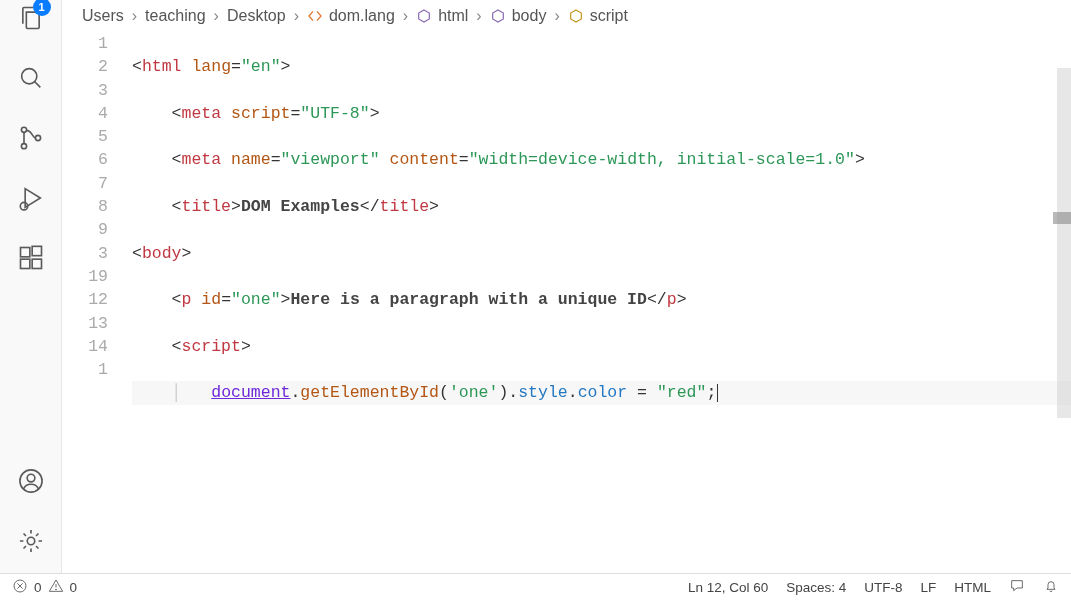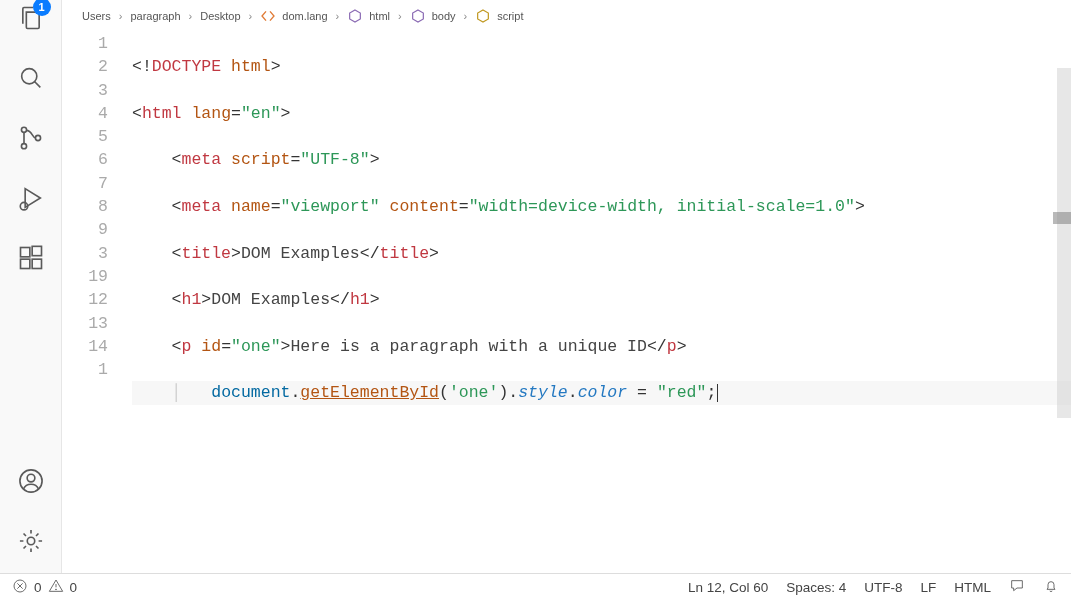--- a/index.html
+++ b/index.html
@@ -5,44 +5,44 @@
   * { box-sizing: border-box; margin: 0; padding: 0; }
   html, body { width: 1071px; height: 601px; font-family: -apple-system, "Segoe UI", sans-serif; overflow: hidden; background: #fff; }
   .root { display: flex; flex-direction: column; width: 100%; height: 100%; }
   .main-area { display: flex; flex: 1; overflow: hidden; }
   .activity-bar { width: 62px; background: #f9f9f9; border-right: 1px solid #e6e6e6; display: flex; flex-direction: column; align-items: center; padding-top: 12px; gap: 28px; position: relative; }
   .activity-bar .spacer { flex: 1; }
   .activity-bar svg { width: 28px; height: 28px; stroke: #5a5a5a; fill: none; stroke-width: 1.4; }
   .activity-bar .icon-btn { position: relative; cursor: pointer; }
   .badge-dot { position: absolute; top: -6px; right: -6px; background: #0a7cff; color: #fff; font-size: 11px; width: 18px; height: 18px; border-radius: 9px; display: flex; align-items: center; justify-content: center; font-weight: 600; }
   .editor-pane { flex: 1; display: flex; flex-direction: column; position: relative; }
-  .breadcrumbs { height: 32px; display: flex; align-items: center; padding: 0 20px; font-size: 11px; color: #555; gap: 8px; }
+  .breadcrumbs { height: 32px; display: flex; align-items: center; padding: 0 20px; font-size: 16px; color: #555; gap: 8px; }
   .breadcrumbs .sep { color: #888; }
   .breadcrumbs .crumb { display: inline-flex; align-items: center; gap: 6px; }
   .code-icon { display:inline-block; width:16px; height:16px; }
   .orange-file svg { stroke: #e07a35; }
   .cube-purple svg { stroke: #8a6ab3; }
   .cube-yellow svg { stroke: #c09820; }
   .editor-body { flex: 1; display: flex; font-family: "SF Mono", Consolas, "Courier New", monospace; font-size: 16.5px; line-height: 23.3px; position: relative; color:#333; }
   .gutter { width: 70px; text-align: right; color: #aaa; padding-right: 24px; user-select: none; }
   .code { flex: 1; white-space: pre; position: relative; }
   .line { height: 23.3px; }
   .line.hl { background: #f7f7f7; }
   .minimap-thumb { position:absolute; right:0; top:36px; width:14px; height:350px; background:#c9c9c9; opacity:0.45; }
   .minimap-caret { position:absolute; right:0; top:180px; width:18px; height:12px; background:#8a8a8a; opacity:0.6; }
   
   .punct { color: #333; }
   .tag { color: #c03841; }
   .doctype { color: #c03841; }
   .attr { color: #b35513; }
   .val-str { color: #2d9758; }
-  .fn { color: #b35513; text-decoration: underline; }
-  .id-prop { color: #2378c1; font-style: italic; }
-  .text { color: #444; }
-  .ident { color: #0369a1; }
+  .fn { color: #b35513; }
+  .id-prop { color: #2378c1; }
+  .text { color: #444; font-weight: bold; }
+  .ident { color: #6d28d9; text-decoration: underline; }
   .cursor-bar { display:inline-block; border-right:1.5px solid #333; height:18px; vertical-align:middle; margin-left:1px;}
   .indent-guide { color:#ccc; }
   
   .status-bar { height: 28px; border-top: 1px solid #ddd; display: flex; align-items: center; font-size: 13.5px; color: #444; padding: 0 12px; gap: 14px; }
   .status-bar .sb-left { display:flex; align-items:center; gap:6px; }
   .status-bar .sb-right { margin-left:auto; display:flex; align-items:center; gap:18px; }
   .status-bar svg { width:16px; height:16px; stroke:#555; fill:none; stroke-width:1.3;}
 </style>
 </head>
 <body>
@@ -104,21 +104,21 @@
     </div>
 
     <div class="editor-pane">
 
       <div class="breadcrumbs">
         <span class="crumb">
             <span>Users</span>
           </span>
           <span class="sep">›</span>
         <span class="crumb">
-            <span>paragraph</span>
+            <span>teaching</span>
           </span>
           <span class="sep">›</span>
         <span class="crumb">
             <span>Desktop</span>
           </span>
           <span class="sep">›</span>
         <span class="crumb orange-file">
             <span class="code-icon"><svg viewBox="0 0 24 24" fill="none" stroke-width="2">
                 <polyline points="15 5 21 12 15 19"></polyline>
                 <polyline points="9 19 3 12 9 5"></polyline>
@@ -160,27 +160,27 @@
           <div class="line">8</div>
           <div class="line">9</div>
           <div class="line">3</div>
           <div class="line">19</div>
           <div class="line">12</div>
           <div class="line">13</div>
           <div class="line">14</div>
           <div class="line">1</div>
         </div>
         <div class="code">
-<div class="line"><span class="punct">&lt;!</span><span class="doctype">DOCTYPE</span><span class="punct"> </span><span class="attr">html</span><span class="punct">&gt;</span></div>
 <div class="line"><span class="punct">&lt;</span><span class="tag">html</span><span class="punct"> </span><span class="attr">lang</span><span class="punct">=</span><span class="val-str">"en"</span><span class="punct">&gt;</span></div>
 <div class="line">    <span class="punct">&lt;</span><span class="tag">meta</span><span class="punct"> </span><span class="attr">script</span><span class="punct">=</span><span class="val-str">"UTF-8"</span><span class="punct">&gt;</span></div>
 <div class="line">    <span class="punct">&lt;</span><span class="tag">meta</span><span class="punct"> </span><span class="attr">name</span><span class="punct">=</span><span class="val-str">"viewport"</span><span class="punct"> </span><span class="attr">content</span><span class="punct">=</span><span class="val-str">"width=device-width, initial-scale=1.0"</span><span class="punct">&gt;</span></div>
 <div class="line">    <span class="punct">&lt;</span><span class="tag">title</span><span class="punct">&gt;</span><span class="text">DOM Examples</span><span class="punct">&lt;/</span><span class="tag">title</span><span class="punct">&gt;</span></div>
-<div class="line">    <span class="punct">&lt;</span><span class="tag">h1</span><span class="punct">&gt;</span><span class="text">DOM Examples</span><span class="punct">&lt;/</span><span class="tag">h1</span><span class="punct">&gt;</span></div>
+<div class="line"><span class="punct">&lt;</span><span class="tag">body</span><span class="punct">&gt;</span></div>
 <div class="line">    <span class="punct">&lt;</span><span class="tag">p</span><span class="punct"> </span><span class="attr">id</span><span class="punct">=</span><span class="val-str">"one"</span><span class="punct">&gt;</span><span class="text">Here is a paragraph with a unique ID</span><span class="punct">&lt;/</span><span class="tag">p</span><span class="punct">&gt;</span></div>
+<div class="line">    <span class="punct">&lt;</span><span class="tag">script</span><span class="punct">&gt;</span></div>
 <div class="line hl">    <span class="indent-guide">│</span>   <span class="ident">document</span><span class="punct">.</span><span class="fn">getElementById</span><span class="punct">(</span><span class="val-str">'one'</span><span class="punct">).</span><span class="id-prop">style</span><span class="punct">.</span><span class="id-prop">color</span><span class="punct"> = </span><span class="val-str">"red"</span><span class="punct">;</span><span class="cursor-bar"></span></div>
 
 
 
         </div>
         <div class="minimap-thumb"></div>
         <div class="minimap-caret"></div>
       </div>
     </div>
   </div>

